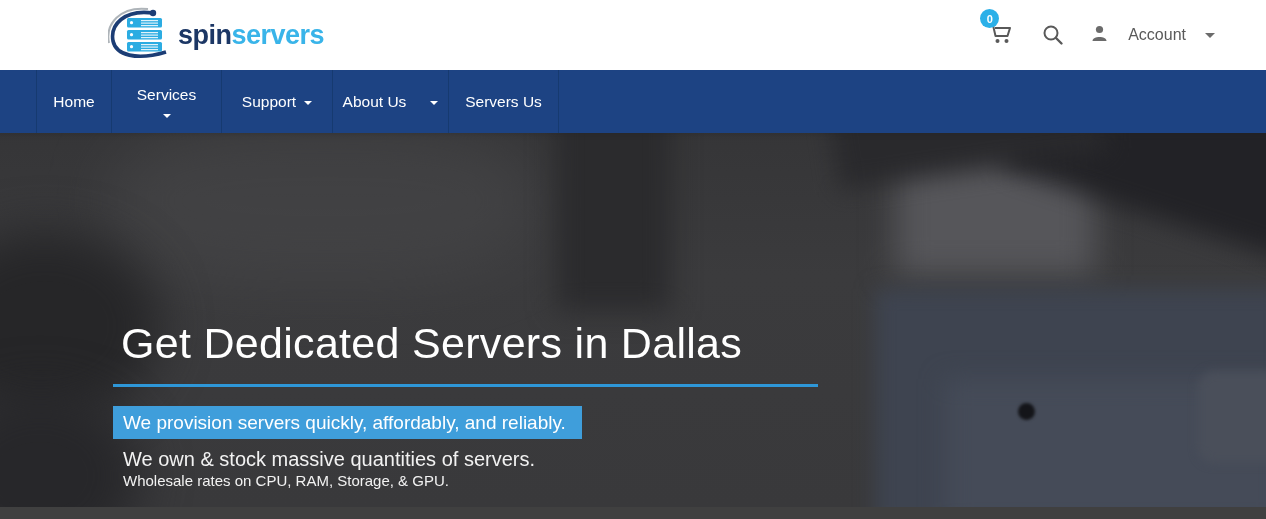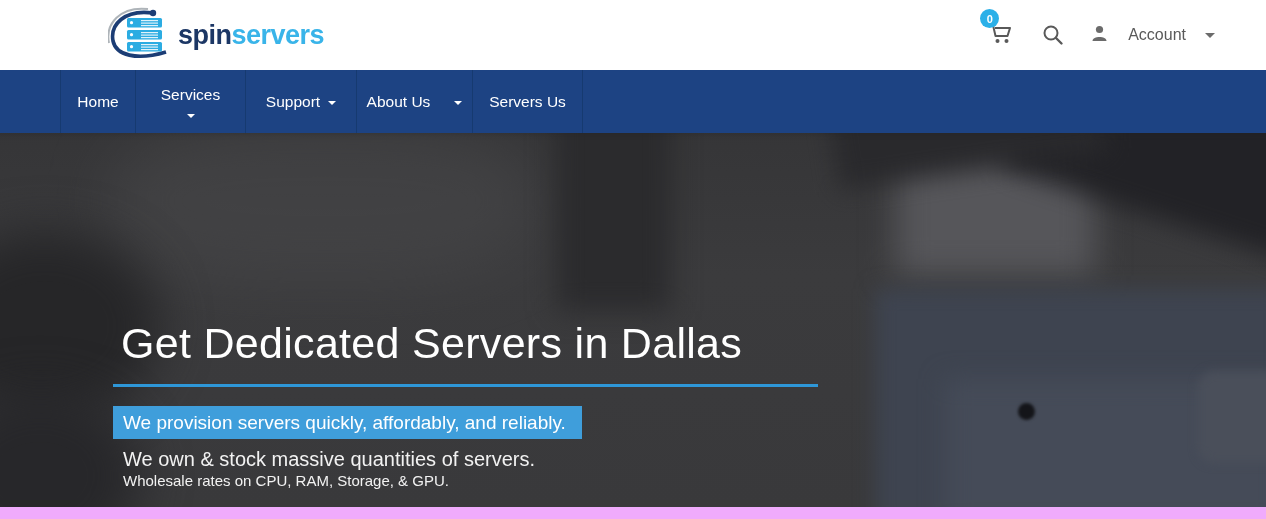--- a/index.html
+++ b/index.html
@@ -1,35 +1,35 @@
 <!DOCTYPE html>
 <html><head>
 <meta charset="utf-8">
 <style>
   * { margin:0; padding:0; box-sizing:border-box; }
   html,body { background:#fff; }
   body { font-family:"Liberation Sans", sans-serif; }
-  .page { position:relative; width:1266px; height:519px; overflow:hidden; background:#f0abfc; }
+  .page { position:relative; width:1266px; height:519px; overflow:hidden; background:#404040; }
 
   
   .top-header { position:absolute; left:0; top:0; width:1266px; height:70px; background:#ffffff; z-index:30; }
   .logo { position:absolute; left:108px; top:10px; height:50px; display:flex; align-items:center; gap:6px; cursor:pointer; text-decoration:none; }
   .logo-text { font-size:27px; font-weight:700; letter-spacing:-0.5px; line-height:1; }
   .logo-spin { color:#1c3765; }
   .logo-servers { color:#39b4e9; }
   .header-right { position:absolute; right:51px; top:0; height:70px; display:flex; align-items:center; }
   .cart-wrap { position:relative; width:26px; height:30px; cursor:pointer; }
   .cart-badge { position:absolute; left:-8px; top:-11px; width:19px; height:19px; border-radius:50%; background:#2bb0e8; color:#fff; font-size:11px; font-weight:700; display:flex; align-items:center; justify-content:center; }
   .hr-gap1 { width:28px; } .hr-gap2 { width:26px; }
   .search-btn { width:22px; height:22px; cursor:pointer; }
   .account { display:flex; align-items:center; gap:19px; cursor:pointer; color:#595959; font-size:16px; }
   .caret-down { width:0; height:0; border-left:5px solid transparent; border-right:5px solid transparent; border-top:5px solid #6b6b6b; display:inline-block; }
 
   
-  .main-nav { position:absolute; left:0; top:70px; width:1266px; height:63px; background:#1d4383; display:flex; padding-left:60px; z-index:25; }
+  .main-nav { position:absolute; left:0; top:70px; width:1266px; height:63px; background:#1d4383; display:flex; padding-left:36px; z-index:25; }
   .nav-item { height:63px; display:flex; align-items:center; justify-content:center; gap:8px; color:#ffffff; font-size:15.5px; cursor:pointer; border-left:1px solid #163a70; }
   .nav-item:last-child { border-right:1px solid #163a70; }
   .nav-item .nav-caret { width:0; height:0; border-left:4.5px solid transparent; border-right:4.5px solid transparent; border-top:4.5px solid #ffffff; margin-top:2px; }
   .w-home{width:75px;} .w-services{width:110px;flex-direction:column;} .w-support{width:111px;} .w-about{width:116px;gap:24px;} .w-contact{width:111px;}
 
   
   .hero { position:absolute; left:0; top:121px; width:1266px; height:386px; background:linear-gradient(180deg,#353537 0%, #3b3b3d 40%, #39393b 100%); overflow:hidden; }
   .shape { position:absolute; }
   .sh-topstrip { left:-10px; top:-6px; width:1286px; height:14px; background:#1e1e1e; filter:blur(5px); }
   .sh-lightleft { left:110px; top:0; width:430px; height:160px; background:#49494b; filter:blur(30px); opacity:.55; border-radius:40%; }

